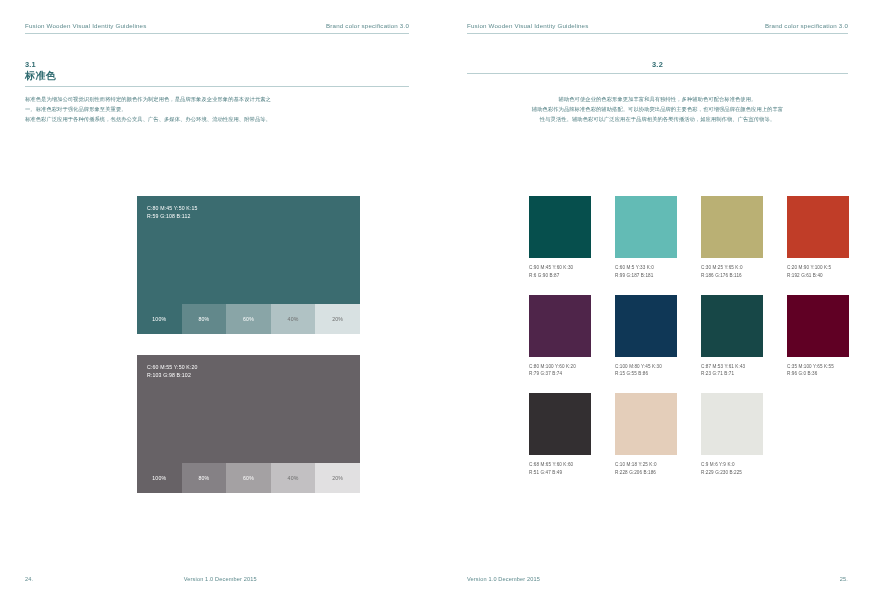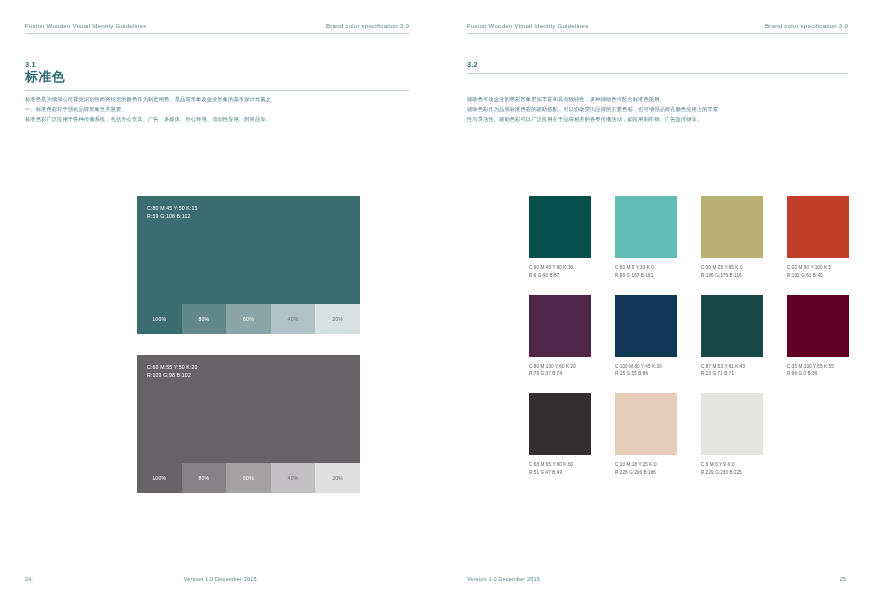--- a/index.html
+++ b/index.html
@@ -20,21 +20,21 @@
     height: 600px;
     display: flex;
   }
   .page {
     position: relative;
     width: 439px;
     height: 600px;
     box-sizing: border-box;
   }
   .page-left  { padding: 0 30px 0 18px; }
-  .page-right { padding: 0 30px 0 28px; }
+  .page-right { padding: 0 30px 0 28px; text-align: center; }
 
   
   .runhead {
     position: absolute;
     top: 22px;
     left: 25px;
     right: 30px;
     display: flex;
     justify-content: space-between;
     align-items: flex-end;
@@ -57,21 +57,21 @@
   }
   .page-right .section { left: 28px; }
   .sec-num {
     font-size: 7.4px;
     font-weight: bold;
     color: #2f6b70;
     letter-spacing: 0.2px;
     line-height: 1.25;
   }
   .sec-title {
-    font-size: 13px;
+    font-size: 10px;
     font-weight: bold;
     color: #2f6b70;
     letter-spacing: 0.4px;
     line-height: 1.3;
   }
 
   
   .bodycopy {
     position: absolute;
     top: 95px;

